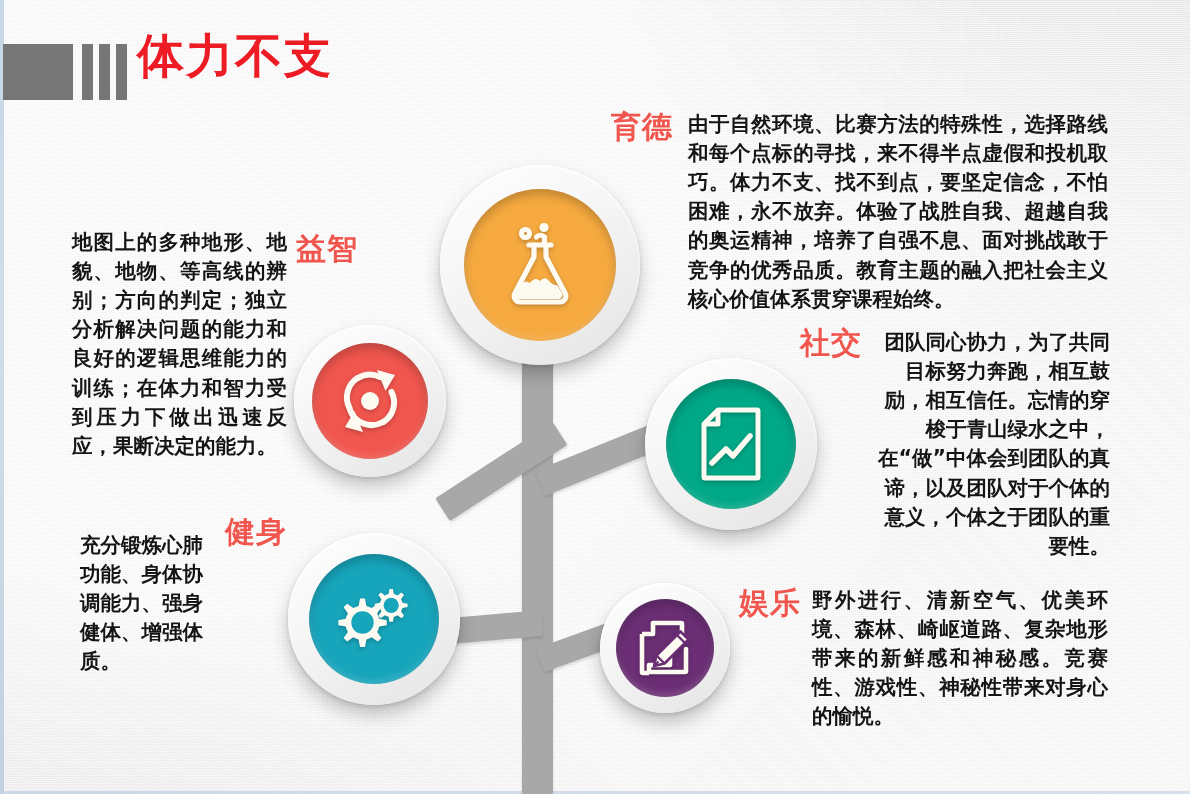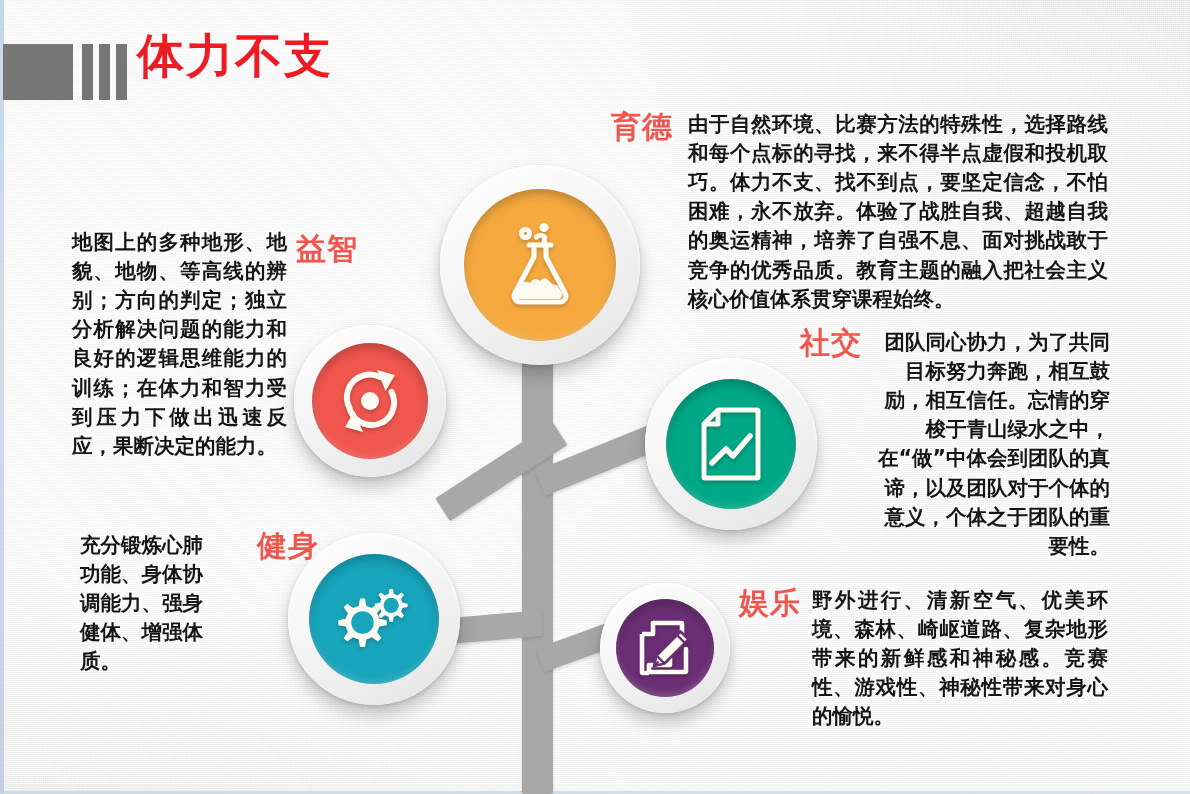--- a/index.html
+++ b/index.html
@@ -177,19 +177,19 @@
 
   <div class="tag" style="left:611px;top:110px;">育德</div>
   <div class="para just" style="left:688px;top:110px;width:420px;">由于自然环境、比赛方法的特殊性，选择路线和每个点标的寻找，来不得半点虚假和投机取巧。体力不支、找不到点，要坚定信念，不怕困难，永不放弃。体验了战胜自我、超越自我的奥运精神，培养了自强不息、面对挑战敢于竞争的优秀品质。教育主题的融入把社会主义核心价值体系贯穿课程始终。</div>
 
   <div class="tag" style="left:296px;top:232px;">益智</div>
   <div class="para just" style="left:72px;top:228px;width:215px;">地图上的多种地形、地貌、地物、等高线的辨别；方向的判定；独立分析解决问题的能力和良好的逻辑思维能力的训练；在体力和智力受到压力下做出迅速反应，果断决定的能力。</div>
 
   <div class="tag" style="left:800px;top:326px;">社交</div>
   <div class="para right" style="left:872px;top:328px;width:238px;">团队同心协力，为了共同目标努力奔跑，相互鼓励，相互信任。忘情的穿梭于青山绿水之中，在“做”中体会到团队的真谛，以及团队对于个体的意义，个体之于团队的重要性。</div>
 
-  <div class="tag" style="left:225px;top:529px;margin-left:32px;">健身</div>
+  <div class="tag" style="left:225px;top:515px;">健身</div>
   <div class="para" style="left:80px;top:531px;width:140px;">充分锻炼心肺功能、身体协调能力、强身健体、增强体质。</div>
 
   <div class="tag" style="left:739px;top:586px;">娱乐</div>
   <div class="para just" style="left:812px;top:586px;width:296px;">野外进行、清新空气、优美环境、森林、崎岖道路、复杂地形带来的新鲜感和神秘感。竞赛性、游戏性、神秘性带来对身心的愉悦。</div>
 
 </div>
 
 </body></html>

